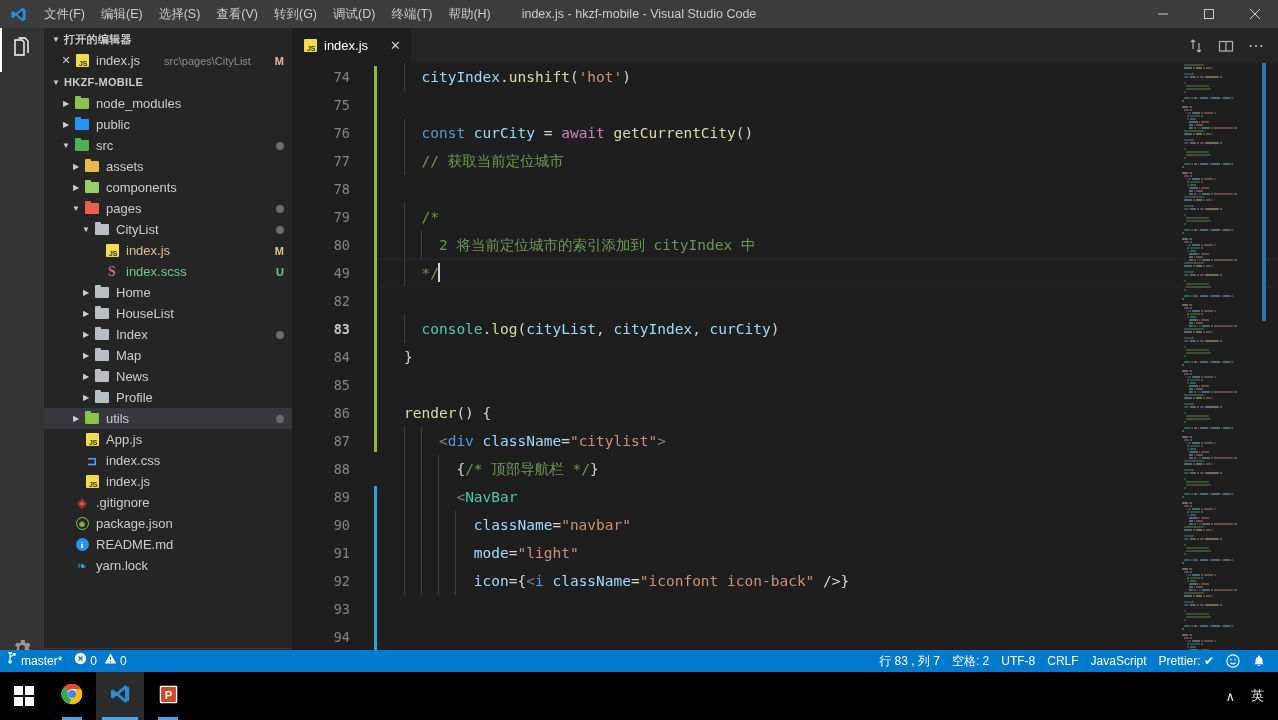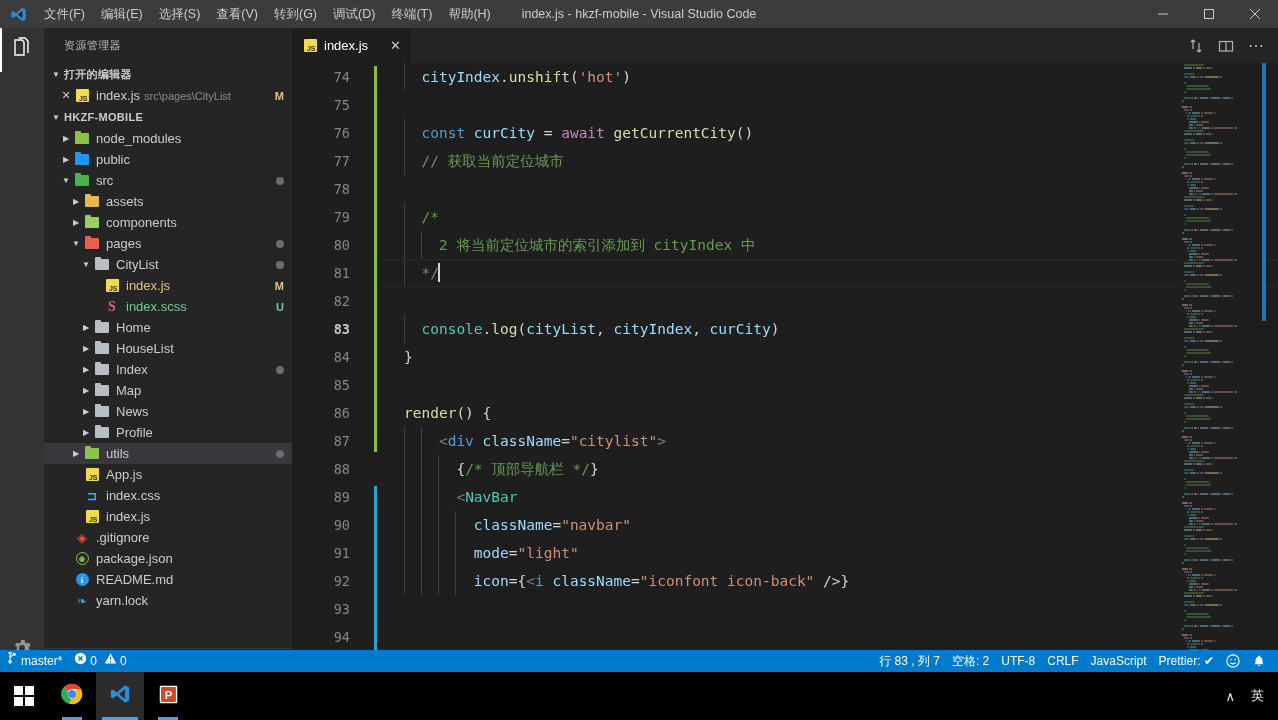--- a/index.html
+++ b/index.html
@@ -74,21 +74,21 @@
     height: 21px; display: flex; align-items: center; font-size: 13px;
     color: #cccccc; padding-right: 8px; position: relative; white-space: nowrap;
   }
   .tree-row.selected { background: #37373d; }
   .tree-row.selected::after {
     content:""; position:absolute; left:0; right:0; top:0; bottom:0;
     border:1px solid transparent; pointer-events:none;
   }
   .ficon { width: 16px; height: 16px; margin-right: 6px; flex: none; display:flex; align-items:center; justify-content:center; }
   .fname { font-size: 13px; overflow: hidden; text-overflow: ellipsis; }
-  .fpath { font-size: 11px; color: #8c8c8c; margin-left: 4px; }
+  .fpath { font-size: 11px; color: #8c8c8c; margin-left: 24px; }
   .badge { margin-left: auto; font-size: 11px; font-weight: bold; padding-left: 6px; }
   .badge.mod { color: #e2c08d; }
   .badge.unt { color: #73c991; }
   .close-x { width: 16px; height: 21px; display:flex; align-items:center; justify-content:center; font-size: 11px; color:#cccccc; flex:none; }
   .dot { width:8px; height:8px; border-radius:50%; background:#6c6c6c; margin-left:auto; flex:none; }
   .outline-section {
     height: 24px; border-top: 1px solid #383838; display: flex; align-items: center;
     font-size: 11px; font-weight: bold; color: #cccccc; padding-left: 4px;
   }
 
@@ -277,21 +277,20 @@
         <span>
           <svg width="22" height="22" viewBox="0 0 24 24" fill="#cccccc">
             <path d="M19.4 13a7.6 7.6 0 0 0 0-2l2-1.6-2-3.4-2.4 1a7.6 7.6 0 0 0-1.7-1l-.4-2.6h-4l-.4 2.6a7.6 7.6 0 0 0-1.7 1l-2.4-1-2 3.4L6.6 11a7.6 7.6 0 0 0 0 2l-2 1.6 2 3.4 2.4-1a7.6 7.6 0 0 0 1.7 1l.4 2.6h4l.4-2.6a7.6 7.6 0 0 0 1.7-1l2.4 1 2-3.4zM12 15.2A3.2 3.2 0 1 1 12 8.8a3.2 3.2 0 0 1 0 6.4z"></path>
           </svg>
         </span>
       </div>
     </div>
   </div>
 
   <div class="sidebar">
-    <div class="sb-title">资源管理器</div>
     <div class="sb-scroll">
 
       <div class="section-header">
         <span class="twisty">▼</span>
         <span>打开的编辑器</span>
       </div>
       <div class="tree-row" style="padding-left:14px">
         <span class="close-x">✕</span>
         <span class="ficon">
             <span class="icn-js">JS</span>
@@ -512,21 +511,21 @@
     <div class="code-area">
       <div class="gutter">
         <div class="linenos" id="linenos">
             <div class="lineno">74</div>
             <div class="lineno">75</div>
             <div class="lineno">76</div>
             <div class="lineno">77</div>
             <div class="lineno">78</div>
             <div class="lineno">79</div>
             <div class="lineno">80</div>
-            <div class="lineno">81</div>
+            <div class="lineno">49</div>
             <div class="lineno">82</div>
             <div class="lineno active">83</div>
             <div class="lineno">84</div>
             <div class="lineno">85</div>
             <div class="lineno">86</div>
             <div class="lineno">87</div>
             <div class="lineno">88</div>
             <div class="lineno">89</div>
             <div class="lineno">90</div>
             <div class="lineno">91</div>

